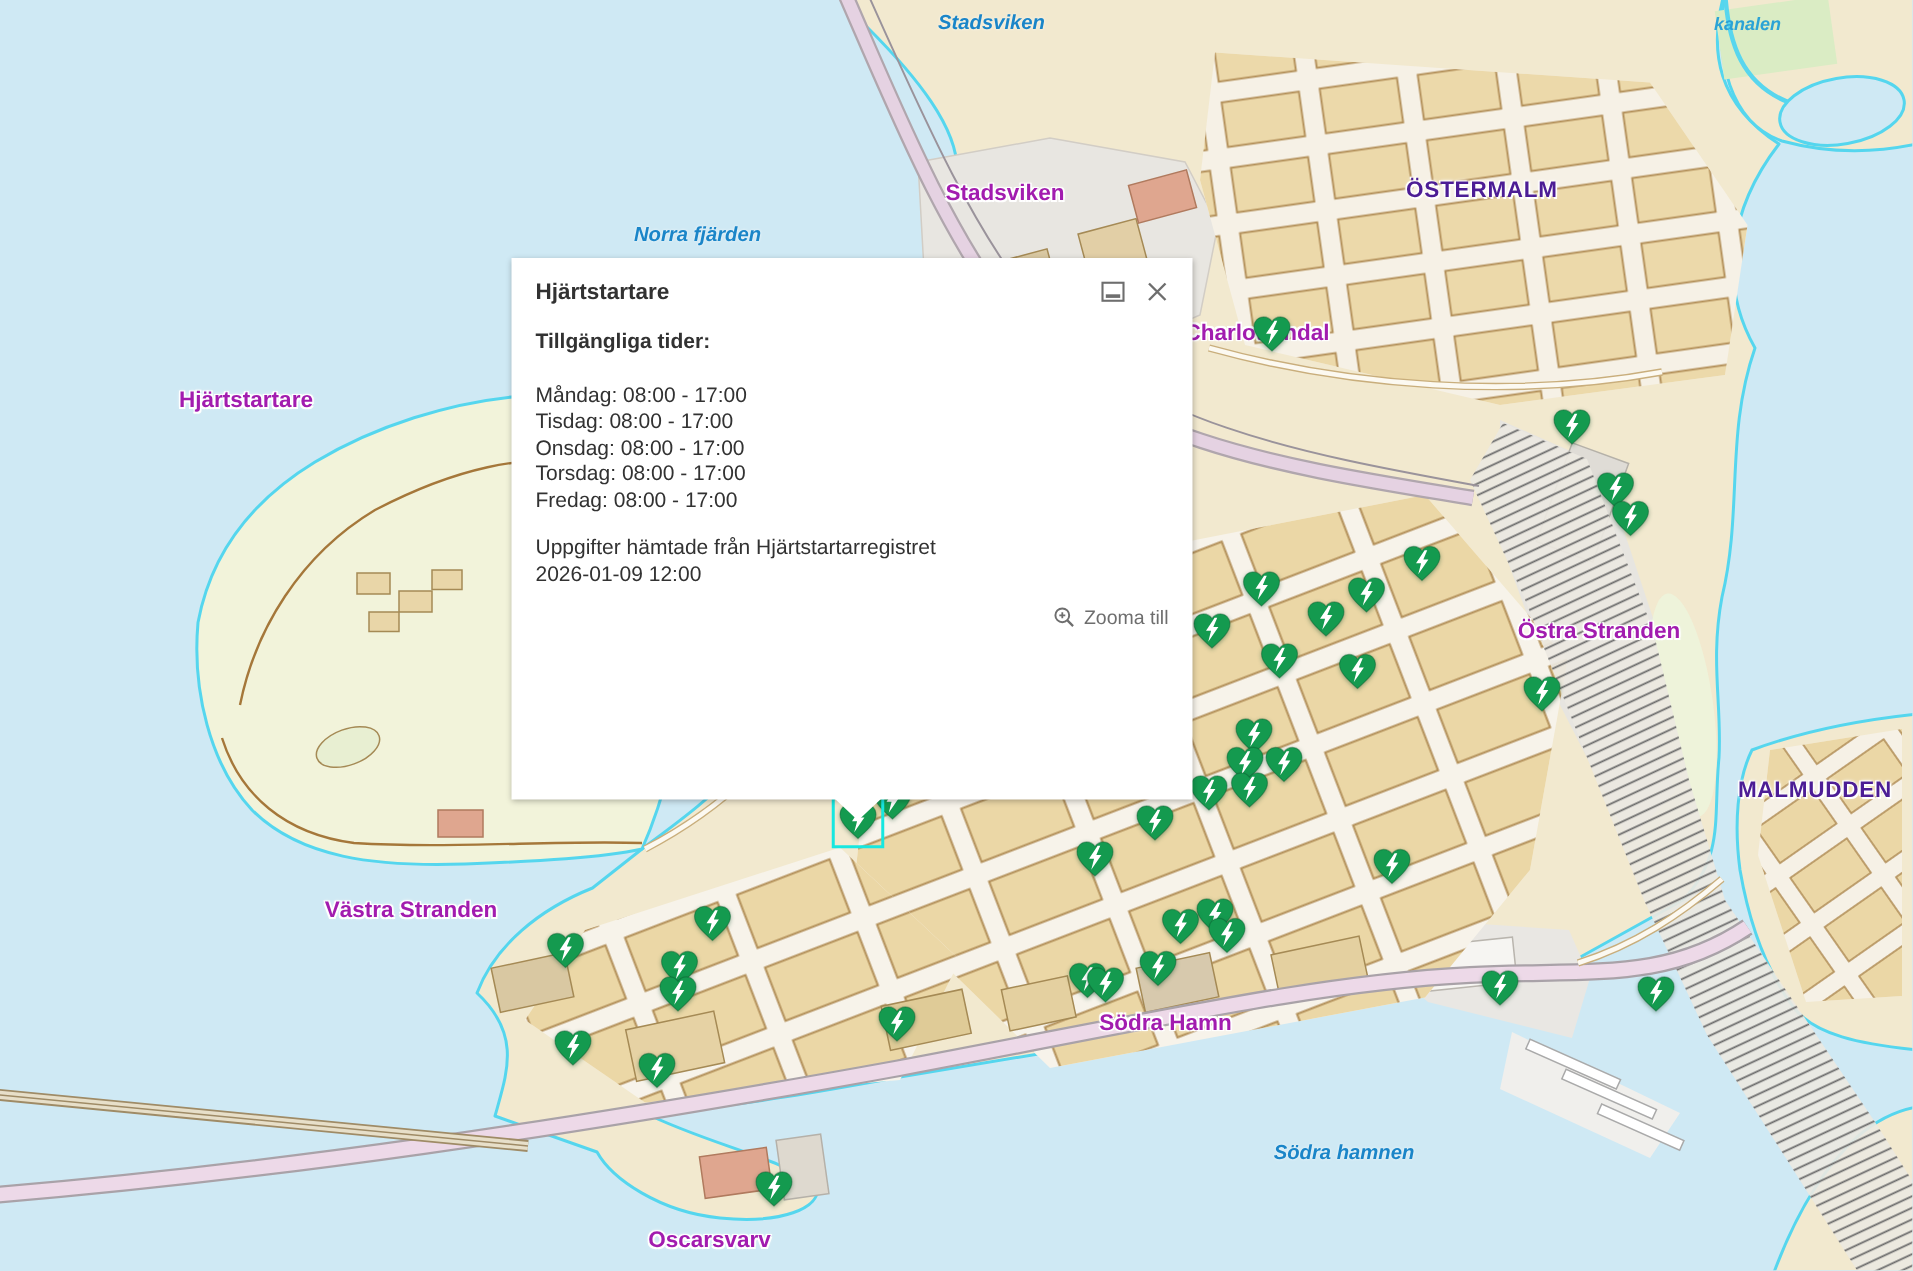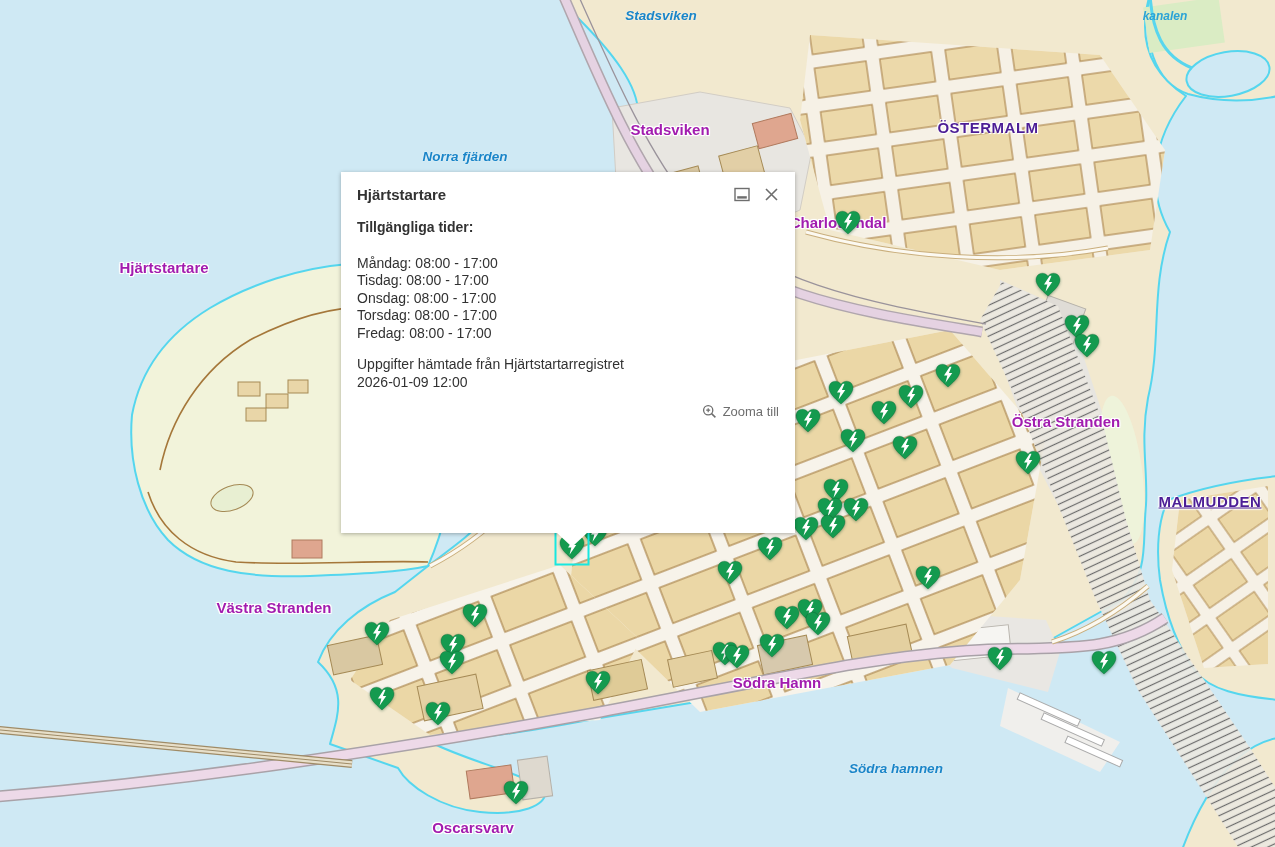--- a/index.html
+++ b/index.html
@@ -165,21 +165,21 @@
 
   <div>
       <span class="map-label lbl-water" style="left: 661px; top: 15px;">Stadsviken</span>
       <span class="map-label lbl-water-sm" style="left: 1165px; top: 16px;">kanalen</span>
       <span class="map-label lbl-water" style="left: 465px; top: 156px;">Norra fjärden</span>
       <span class="map-label lbl-district" style="left: 670px; top: 129px;">Stadsviken</span>
       <span class="map-label lbl-caps" style="left: 988px; top: 127px;">ÖSTERMALM</span>
       <span class="map-label lbl-district" style="left: 838px; top: 222px;">Charlottendal</span>
       <span class="map-label lbl-district" style="left: 164px; top: 267px;">Hjärtstartare</span>
       <span class="map-label lbl-district" style="left: 1066px; top: 421px;">Östra Stranden</span>
-      <span class="map-label lbl-caps" style="left: 1210px; top: 501px; text-decoration: underline;">MALMUDDEN</span>
+      <span class="map-label lbl-caps" style="left: 1210px; top: 527px;">MALMUDDEN</span>
       <span class="map-label lbl-district" style="left: 274px; top: 607px;">Västra Stranden</span>
       <span class="map-label lbl-district" style="left: 777px; top: 682px;">Södra Hamn</span>
       <span class="map-label lbl-water" style="left: 896px; top: 768px;">Södra hamnen</span>
       <span class="map-label lbl-district" style="left: 473px; top: 827px;">Oscarsvarv</span>
     </div>
 
   <div>
       <div class="marker" style="left: 848px; top: 222px;">
       <svg viewBox="0 0 24 22" width="30" height="28">
         <path class="heart" d="M12 20.6 C6.2 15.4 2.4 11.8 2.4 7.6 C2.4 4.6 4.7 2.4 7.5 2.4

